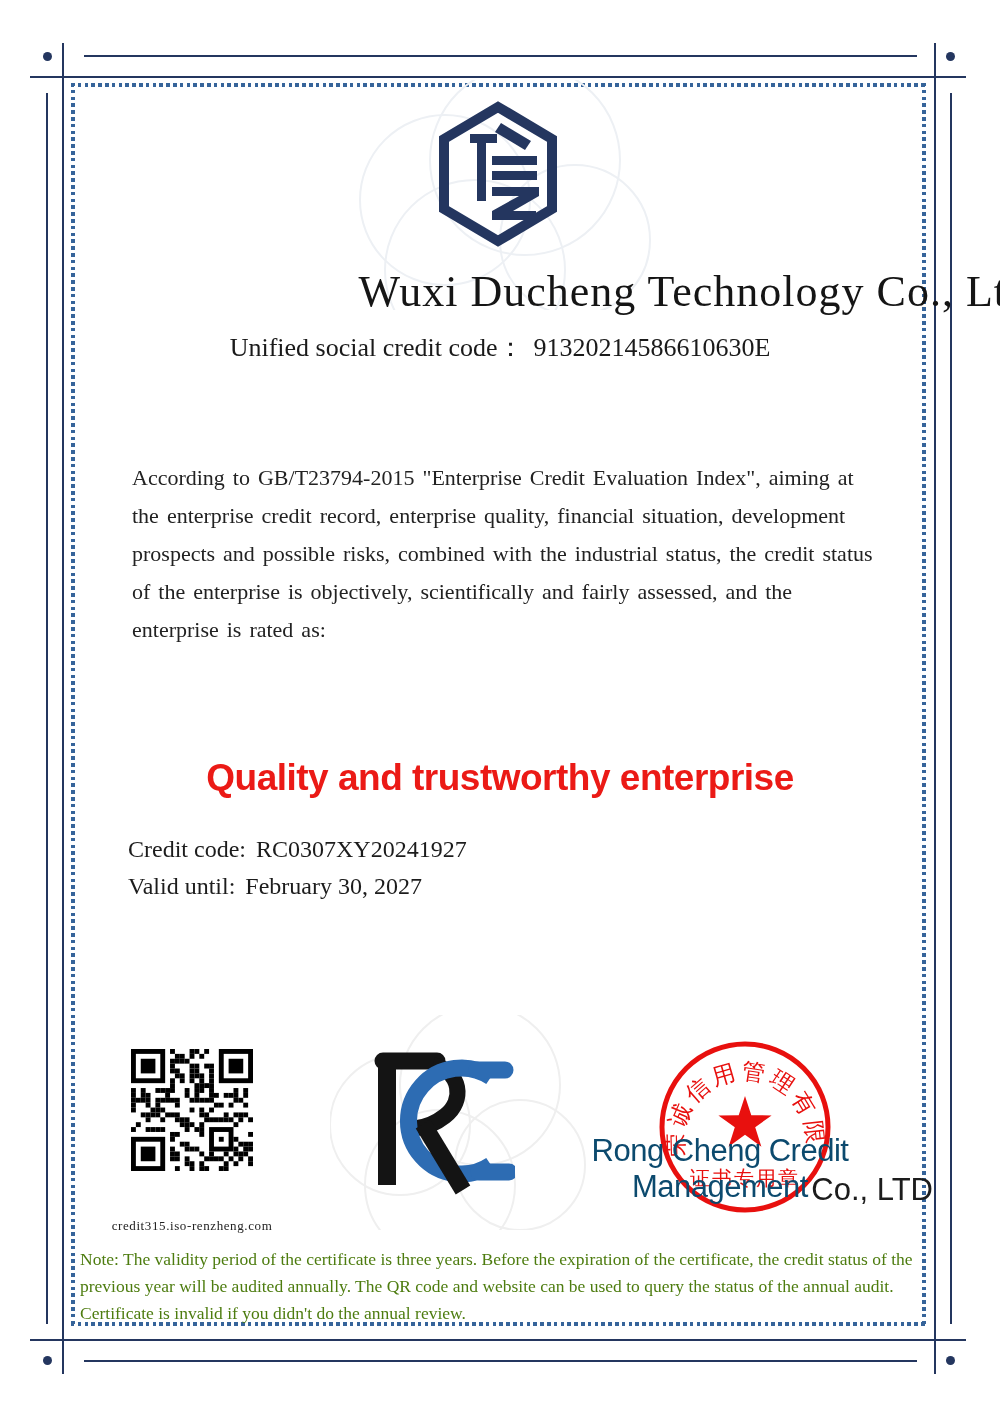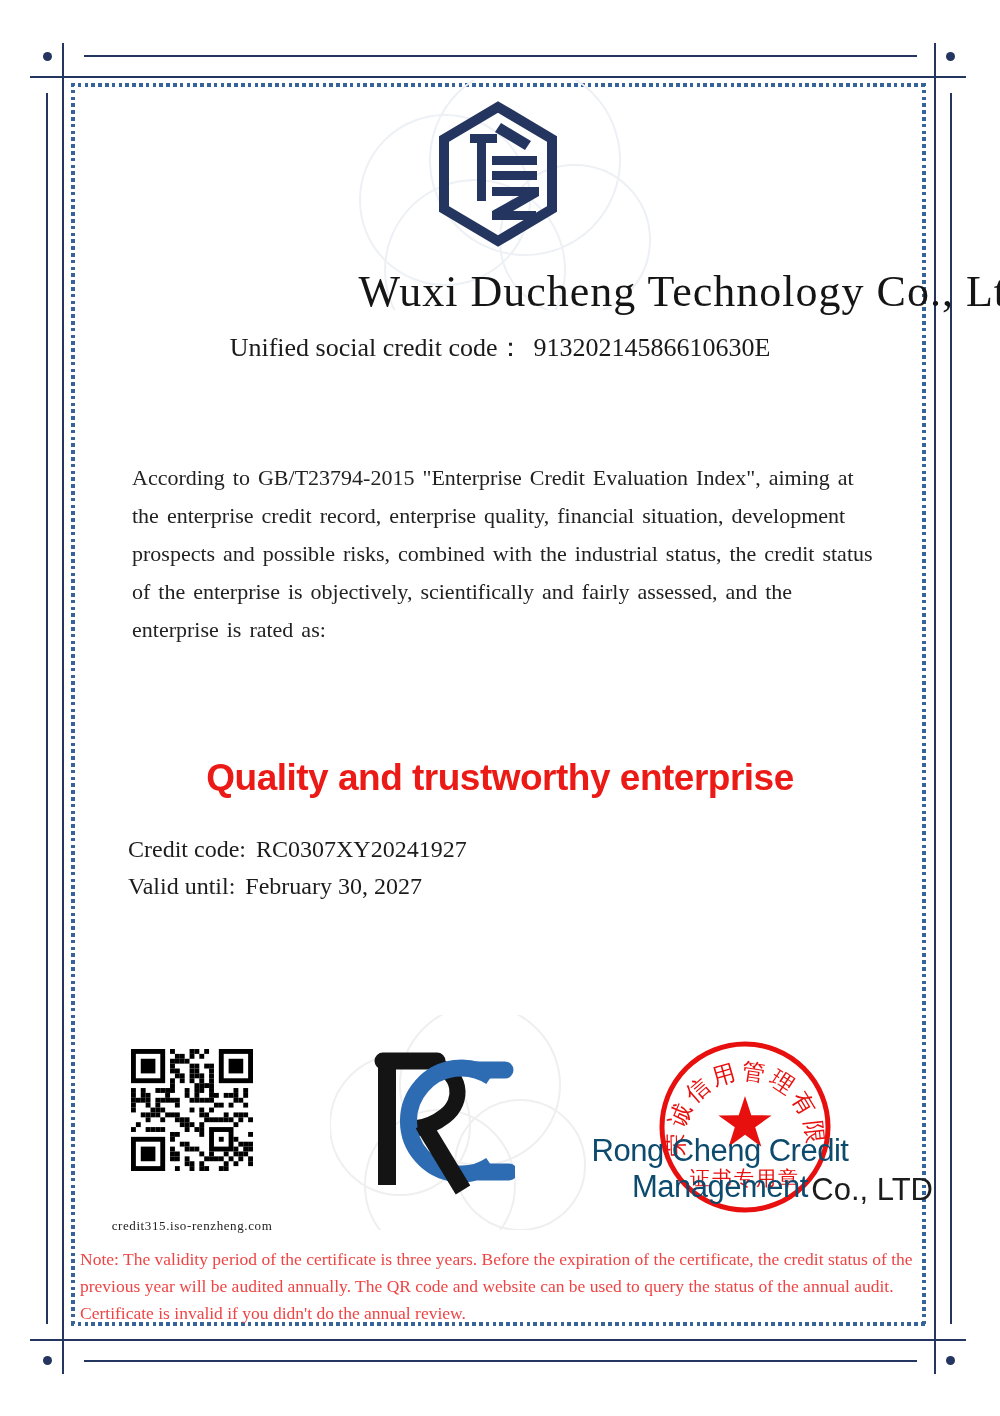--- a/index.html
+++ b/index.html
@@ -45,21 +45,21 @@
          font-size:13px;letter-spacing:.6px;color:#222;z-index:2;margin-top:20px;}
   .rc{position:absolute;left:365px;top:1045px;z-index:2;}
   .seal{position:absolute;left:656px;top:1038px;z-index:2;}
   .sealtext{font-family:"Liberation Sans",sans-serif;fill:var(--seal_red);}
   .issuer1{position:absolute;left:518px;top:1133px;width:404px;text-align:center;
         font-family:"Liberation Sans",sans-serif;font-size:31px;letter-spacing:-.5px;
         color:#0c4a6e;z-index:3;}
   .issuer2{position:absolute;left:529px;top:1172px;width:404px;text-align:right;
         font-family:"Liberation Sans",sans-serif;font-size:31px;color:#1c1c1c;z-index:3;}
   .note{position:absolute;left:80px;top:1246px;width:842px;font-size:17.5px;
-        line-height:27px;color:#ef4444;z-index:2;}
+        line-height:27px;color:#4d7c0f;z-index:2;}
 </style>
 </head>
 <body>
 
 <div class="page">
 
   <div class="ln" style="left:84px;top:55px;width:833px;height:2px;"></div>
   <div class="ln" style="left:30px;top:76px;width:936px;height:2px;"></div>
   <div class="ln" style="left:30px;top:1339px;width:936px;height:2px;"></div>
   <div class="ln" style="left:84px;top:1360px;width:833px;height:2px;"></div>

